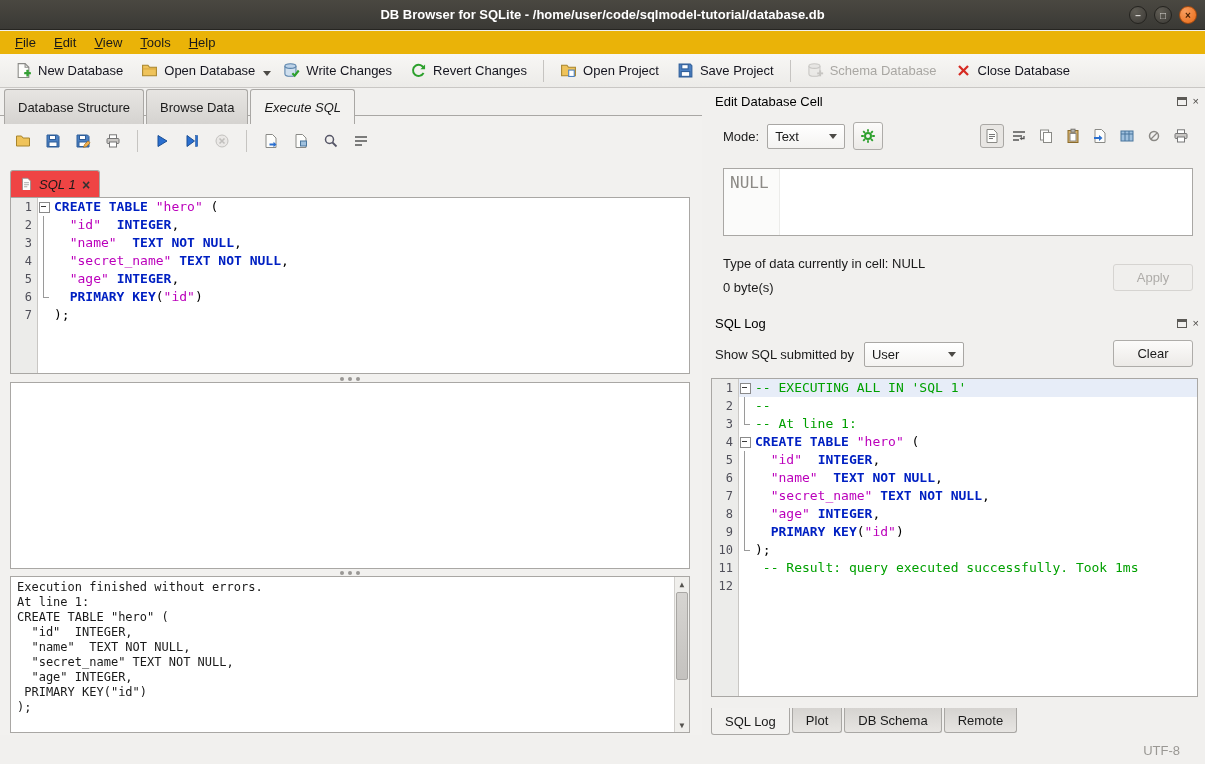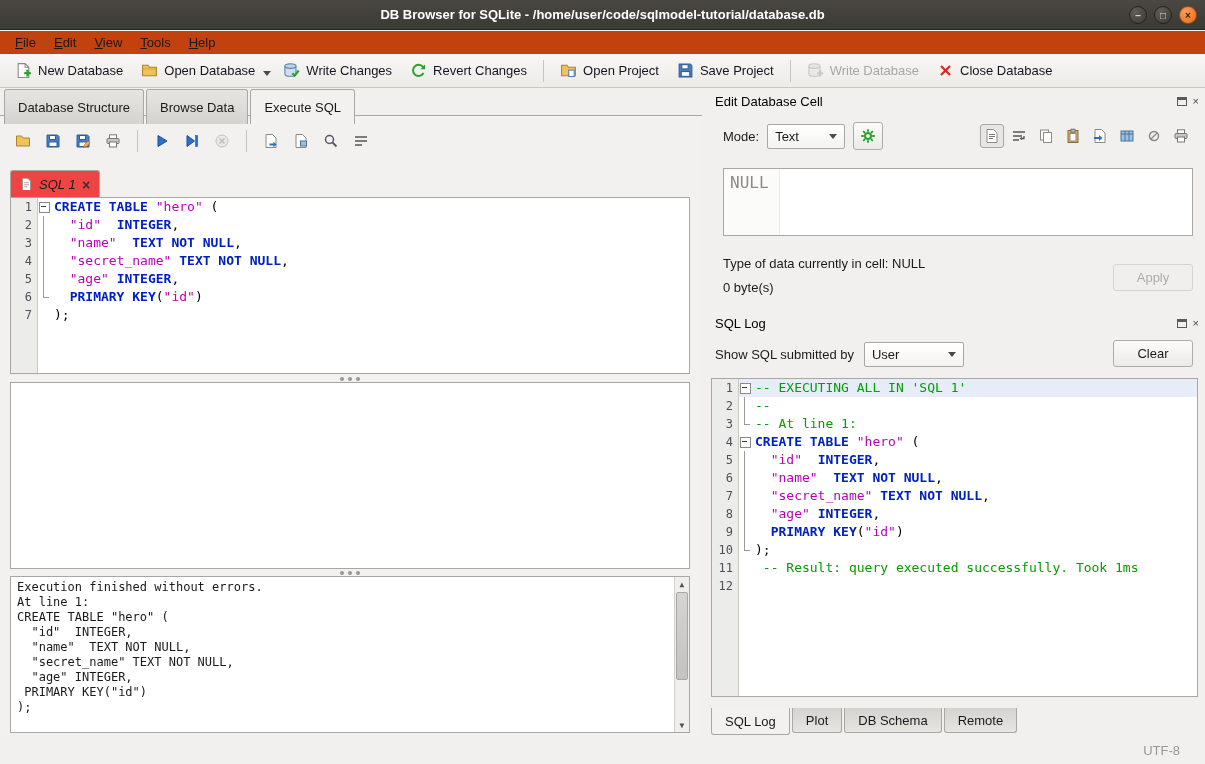--- a/index.html
+++ b/index.html
@@ -16,41 +16,41 @@
     color:#fff; font-weight:bold; }
   .winbtns { position:absolute; right:8px; top:6px; display:flex; gap:7px; }
   .winbtn { width:18px; height:18px; border-radius:50%;
     background:radial-gradient(circle at 32% 28%, #605d55, #3b3935);
     border:1px solid #24231f; color:#d8d6d2; font-size:10px; line-height:15px;
     display:flex; align-items:center; justify-content:center; }
   .winbtn.close { background:radial-gradient(circle at 32% 28%, #f89d5f, #e86a15);
     border-color:#a34a10; color:#4a2104; font-weight:bold; }
   
   .menubar { position:absolute; top:31px; left:0; right:0; height:23px;
-    background:#c2410c; display:flex; align-items:center; padding-left:6px; }
+    background:#eab308; display:flex; align-items:center; padding-left:6px; }
   .menu-item { padding:2px 9px; }
   
   .toolbar { position:absolute; top:54px; left:0; right:0; height:34px;
     background:linear-gradient(#f8f7f5,#ecebe8); border-bottom:1px solid #c9c7c4;
     display:flex; align-items:center; padding:0 6px; }
   .tbtn { display:flex; align-items:center; gap:6px; padding:5px 9px; border-radius:3px; color:#15151f; }
   .tbtn svg { width:17px; height:17px; display:block; }
   .tbtn.disabled { color:#a9a7a3; }
   .tbtn.disabled svg { opacity:.40; }
   .dd-caret { margin-left:-4px; padding:8px 3px 2px 3px; }
   .caret-down { display:block; width:0; height:0;
     border-left:4px solid transparent; border-right:4px solid transparent;
     border-top:5px solid #4c4a46; }
   .vsep { width:1px; height:22px; background:#c6c4c1; margin:0 7px; }
   
   .main-tabs { position:absolute; left:4px; top:89px; display:flex; align-items:flex-end; z-index:3; }
   .tab { height:25px; display:flex; align-items:center; padding:17px 13px;
     background:linear-gradient(#e7e5e2,#d5d3d0); border:1px solid #a9a7a4;
     border-bottom:none; border-radius:3px 3px 0 0; margin-right:2px; }
-  .tab.active { height:27px; background:#f2f1ef; }
+  .tab.active { height:27px; background:#f2f1ef;font-style:italic; }
   .left-frame { position:absolute; left:0; top:115px; width:702px; height:620px;
     background:#f2f1ef; border-top:1px solid #a9a7a4; }
   
   .ed-toolbar { position:absolute; left:10px; top:12px; display:flex; align-items:center; gap:4px; }
   .ebtn { width:26px; height:26px; display:flex; align-items:center; justify-content:center; border-radius:3px; }
   .ebtn svg { width:16px; height:16px; display:block; }
   .ebtn.disabled svg { opacity:.55; }
   
   .sqltab-row { position:absolute; left:10px; top:54px; height:28px; display:flex; align-items:flex-end; }
   .sqltab { height:28px; display:flex; align-items:center; gap:6px; padding:0 9px;
@@ -218,21 +218,21 @@
   <span class="vsep"></span>
   <div class="tbtn disabled">
     <span>
         <svg viewBox="0 0 16 16">
           <path d="M1.8 3.8v7.4c0 1.2 2.3 2.2 5.2 2.2s5.2-1 5.2-2.2V3.8" fill="#e2e0dd" stroke="#8a8884"></path>
           <ellipse cx="7" cy="3.8" rx="5.2" ry="2.2" fill="#d6d4d1" stroke="#8a8884"></ellipse>
           <rect x="9.6" y="9.8" width="5.6" height="1.8" fill="#8a8884"></rect>
           <rect x="11.5" y="7.9" width="1.8" height="5.6" fill="#8a8884"></rect>
         </svg>
       </span>
-    <span>Write Database</span>
+    <span>Schema Database</span>
   </div>
   <div class="tbtn">
     <span>
         <svg viewBox="0 0 16 16">
           <path d="M3 4.5L4.5 3 8 6.5 11.5 3 13 4.5 9.5 8l3.5 3.5-1.5 1.5L8 9.5 4.5 13 3 11.5 6.5 8z" fill="#d62a22"></path>
         </svg>
       </span>
     <span>Close Database</span>
   </div>
 </div>

